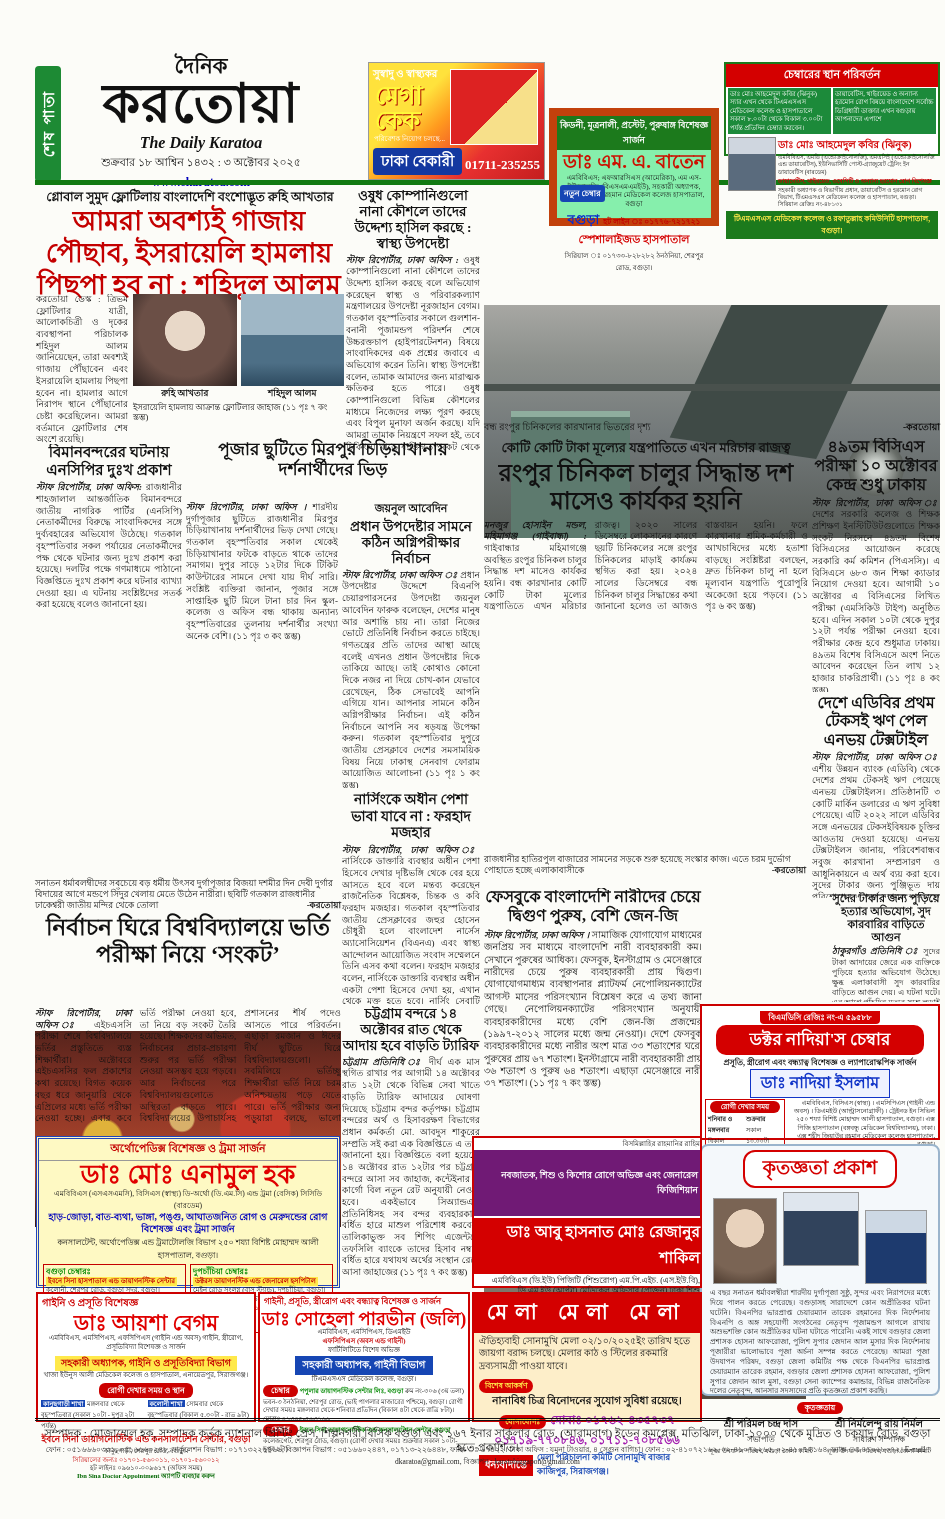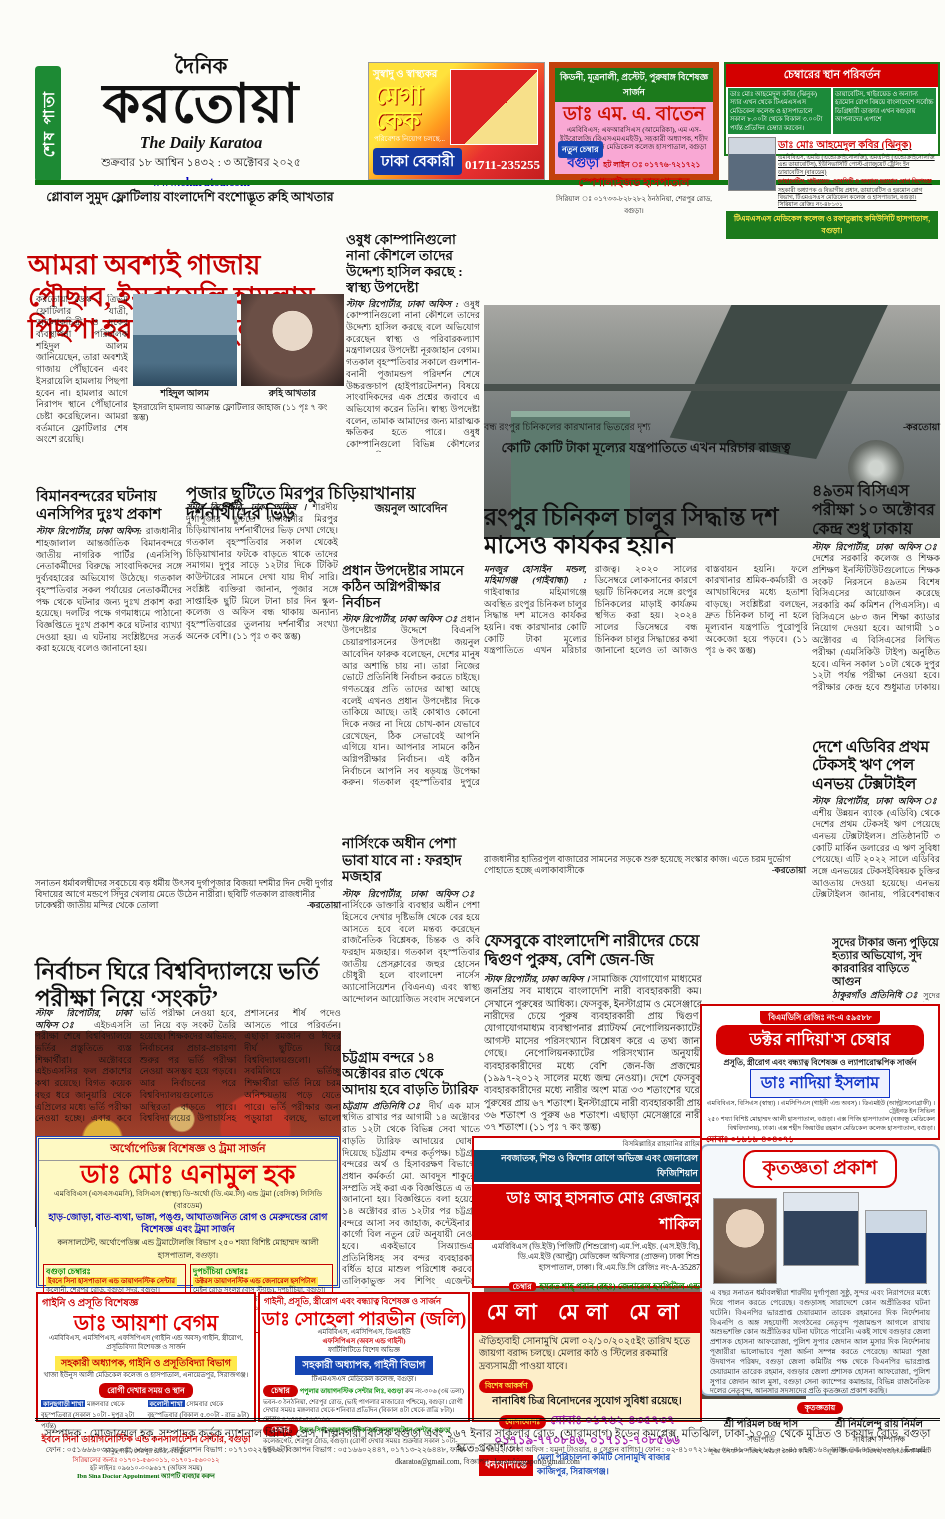--- a/index.html
+++ b/index.html
@@ -11,21 +11,21 @@
   .tab span{writing-mode:vertical-rl;transform:rotate(180deg);font-weight:bold;font-size:15px;letter-spacing:2px;}
   .mh{text-align:center;}
   .mh .t1{font-size:21px;font-weight:900;line-height:1;}
   .mh .t2{font-size:54px;font-weight:900;line-height:1.02;letter-spacing:1px;}
   .mh .t3{font-size:16px;font-weight:bold;font-style:italic;margin-top:2px;}
   .mh .t4{font-size:11px;margin-top:2px;}
   .mh .t5{font-size:12px;color:#0000bb;font-weight:bold;display:inline-block;padding:0 8px;}
   .ruleline{height:3px;background:#cc2222;flex:1;}
   .gbar{background:#127a12;}
   
-  .hl{font-weight:bold;line-height:1.18;margin-top:44px;}
+  .hl{font-weight:bold;text-align:center;line-height:1.18;}
   .red{color:#c40000;}
   .kick{font-weight:bold;text-align:center;}
   .byline{font-weight:bold;font-style:italic;}
   .bt{font-size:9px;line-height:1.3;text-align:justify;}
   .bt .byline{font-size:9px;}
   .cap{font-size:9.5px;line-height:1.25;}
   .credit{float:right;font-weight:bold;}
   
   .ph{overflow:hidden;position:relative;background:#888;}
   .ph-factory{background:linear-gradient(180deg,#a7a7a3 0%,#8b8f8b 25%,#73797a 55%,#565b57 100%);}
@@ -47,21 +47,21 @@
   .pcap{font-size:9px;font-weight:bold;text-align:center;}
   
   .adbox{border:1px solid #999;}
   .cake{background:linear-gradient(135deg,#ffe23c 0 30%,#ff9a1e 45%,#e83030 70%,#c41e1e 100%);text-align:center;position:relative;}
   .cake .tg{color:#fff;font-size:10px;font-weight:bold;text-align:left;padding:3px 4px 0;}
   .cake .mt{color:#fffa3a;font-size:25px;font-weight:900;line-height:1.0;text-align:left;padding-left:6px;text-shadow:1px 1px 0 #a00;}
   .cake .nt{color:#fff;font-size:7px;text-align:left;padding-left:5px;}
   .cake .br{position:absolute;left:4px;bottom:4px;background:#1438a0;color:#fff;font-size:15px;font-weight:900;padding:1px 8px;border-radius:4px;}
   .cake .pho{position:absolute;right:4px;bottom:6px;color:#fff;font-size:13px;font-weight:900;}
   .cake .img{position:absolute;right:6px;top:6px;width:86px;height:74px;background:linear-gradient(135deg,#d22 0 55%,#f7e08a 55% 100%);border:1px solid #fff;}
-  .baten{background:#f9a8d4;border:6px solid #c2410c;}
+  .baten{background:#86efac;border:8px solid #c2410c;margin-top:46px;}
   .baten .hd{background:#1c7a1c;color:#fff;font-size:9px;font-weight:bold;text-align:center;padding:2px 1px;}
   .baten .nm{color:#cc1100;font-size:19px;font-weight:900;text-align:center;line-height:1.05;margin:2px 0;}
   .baten .cr{font-size:7px;text-align:center;line-height:1.25;padding:0 4px;}
   .baten .badge{position:absolute;left:3px;bottom:16px;background:#1646b4;color:#fff;font-size:8px;font-weight:bold;padding:2px 4px;border-radius:3px;}
   .baten .h1x{color:#0a2ecc;font-weight:900;font-size:13px;}
   .baten .h2x{color:#d40000;font-weight:900;font-size:11px;}
   .baten .ft{font-size:7px;text-align:center;}
   .chm{border:2px solid #1c7a1c;background:#fff;}
   .chm .hd{background:#d40000;color:#fff;font-weight:bold;font-size:11px;text-align:center;padding:2px 0;}
   .chm .row{display:flex;}
@@ -89,21 +89,21 @@
   .gyn .cr{font-size:6.8px;line-height:1.3;}
   .gyn .po{background:#ffe94a;color:#c40000;font-weight:bold;font-size:9.5px;display:inline-block;padding:0 6px;}
   .gyn .band{background:#cc0000;color:#fff;font-size:8px;font-weight:bold;display:inline-block;padding:1px 8px;border-radius:6px;margin:1px 0;}
   .gyn .brrow{display:flex;gap:3px;font-size:6.5px;text-align:left;padding:0 3px;}
   .gyn .brl{background:#1646b4;color:#fff;font-weight:bold;padding:0 2px;height:10px;}
   .gyn .ctr{color:#cc0000;font-weight:bold;font-size:9px;}
   .gyn .sm{font-size:6.5px;line-height:1.25;}
   .soh .po2{background:#1646b4;color:#fff;font-weight:bold;font-size:10px;display:inline-block;padding:1px 8px;}
   .shak{border:2px solid #cc0000;background:#fff;text-align:right;}
   .shak .bis{font-size:7px;}
-  .shak .sub{background:#0c4a6e;color:#fff;font-size:9px;font-weight:bold;padding:1px 2px;}
+  .shak .sub{background:#701a75;color:#fff;font-size:9px;font-weight:bold;padding:18px 2px;}
   .shak .nm{background:#d40000;color:#fff;font-size:15.5px;font-weight:900;padding:2px 0;margin:2px 0;}
   .shak .cr{font-size:8px;line-height:1.3;padding-left:7px;}
   .shak .ch{color:#008800;font-weight:bold;font-size:8.5px;}
   .shak .chl{background:#d40000;color:#fff;font-size:8px;font-weight:bold;padding:0 4px;border-radius:3px;}
   .shak .ser{color:#c40000;font-weight:bold;font-size:9px;}
   .mela{border:2px solid #cc0000;background:#fdeec9;text-align:center;}
   .mela .ti{background:#d40000;color:#fff;font-size:21px;font-weight:900;letter-spacing:8px;padding:2px 0;}
   .mela .bd{font-size:9.5px;text-align:left;padding:2px 5px;line-height:1.3;}
   .mela .bdg{background:#d40000;color:#ffe94a;font-size:7.5px;font-weight:bold;border-radius:8px;padding:1px 6px;display:inline-block;}
   .mela .ln{font-size:10.5px;font-weight:bold;}
@@ -180,43 +180,43 @@
   </div>
 
   <div class="abs chm" style="left:724px;top:62px;width:216px;height:94px;">
     <div class="hd">চেম্বারের স্থান পরিবর্তন</div>
     <div class="row" style="gap:2px;padding:1px 2px;">
       <div class="gbox">ডাঃ মোঃ আহমেদুল কবির (ঝিনুক) স্যার এখন থেকে টিএমএসএস মেডিকেল কলেজ ও হাসপাতালে সকাল ৮.০০টা থেকে বিকাল ৩.০০টা পর্যন্ত প্রতিদিন চেম্বার করবেন।</div>
       <div class="gbox">ডায়াবেটিস, থাইরয়েড ও অন্যান্য হরমোন রোগ বিষয়ে বাংলাদেশে সর্বোচ্চ ডিগ্রিধারী ডাক্তার এখন বগুড়ায় আপনাদের এপাশে</div>
     </div>
     <div class="mid">
       <div class="foto"></div>
-      <div style="flex:1;padding-left:2px;text-decoration:underline;">
+      <div style="flex:1;padding-left:2px;">
         <div class="nm">ডাঃ মোঃ আহমেদুল কবির (ঝিনুক)</div>
         <div class="cr">এমবিবিএস, এমডি (এন্ডোক্রাইনোলজি), এমএসিই (এন্ডোক্রাইনোলজি এন্ড ডায়াবেটিস), ইউনিভার্সিটি পোস্ট-গ্র্যাজুয়েট ট্রেনিং ইন ডায়াবেটিস (বারডেম)</div>
         <div class="sp">ডায়াবেটিস, থাইরয়েড, ওবেসিটি ও অন্যান্য হরমোন রোগ বিশেষজ্ঞ</div>
         <div class="cr">সহকারী অধ্যাপক ও বিভাগীয় প্রধান, ডায়াবেটিস ও হরমোন রোগ বিভাগ, টিএমএসএস মেডিকেল কলেজ ও হাসপাতাল, বগুড়া। সিরিয়াল রেজিঃ নং-৪৮১৩১</div>
       </div>
     </div>
     <div class="ft">টিএমএসএস মেডিকেল কলেজ ও রফাতুল্লাহ কমিউনিটি হাসপাতাল, বগুড়া।</div>
   </div>
 
   <div class="abs kick" style="left:38px;top:188px;width:304px;font-size:12.5px;">গ্লোবাল সুমুদ ফ্লোটিলায় বাংলাদেশি বংশোদ্ভূত রুহি আখতার</div>
   <div class="abs hl red" style="left:28px;top:206px;width:322px;font-size:27px;">আমরা অবশ্যই গাজায় পৌছাব, ইসরায়েলি হামলায় পিছপা হব না : শহিদুল আলম</div>
   <div class="abs" style="left:36px;top:294px;width:308px;height:150px;display:flex;gap:5px;">
     <div class="bt" style="flex:0 0 92px;overflow:hidden;">করতোয়া ডেস্ক : ত্রিভম ফ্লোটিলার যাত্রী, আলোকচিত্রী ও দৃকের ব্যবস্থাপনা পরিচালক শহিদুল আলম জানিয়েছেন, তারা অবশ্যই গাজায় পৌঁছাবেন এবং ইসরায়েলি হামলায় পিছপা হবেন না। হামলার আগে নিরাপদ স্থানে পৌঁছানোর চেষ্টা করেছিলেন। আমরা বর্তমানে ফ্লোটিলার শেষ অংশে রয়েছি।</div>
     <div style="flex:1;">
       <div style="display:flex;gap:4px;">
         <div style="flex:1;">
+          <div class="ph ph-hijab" style="height:92px;"></div>
+          <div class="pcap">রুহি আখতার</div>
+        </div>
+        <div style="flex:1;">
           <div class="ph ph-boat" style="height:92px;"></div>
           <div class="pcap">শহিদুল আলম</div>
-        </div>
-        <div style="flex:1;">
-          <div class="ph ph-hijab" style="height:92px;"></div>
-          <div class="pcap">রুহি আখতার</div>
         </div>
       </div>
       <div class="cap" style="font-size:8.3px;margin-top:2px;">ইসরায়েলি হামলায় আক্রান্ত ফ্লোটিলার জাহাজ (১১ পৃঃ ৭ কং স্তম্ভ)</div>
     </div>
   </div>
 
   <div class="abs" style="left:346px;top:188px;width:134px;height:264px;overflow:hidden;">
     <div class="hl" style="font-size:13.5px;">ওষুধ কোম্পানিগুলো নানা কৌশলে তাদের উদ্দেশ্য হাসিল করছে : স্বাস্থ্য উপদেষ্টা</div>
     <div class="bt" style="margin-top:3px;"><span class="byline">স্টাফ রিপোর্টার, ঢাকা অফিস :</span> <span>ওষুধ কোম্পানিগুলো নানা কৌশলে তাদের উদ্দেশ্য হাসিল করছে বলে অভিযোগ করেছেন স্বাস্থ্য ও পরিবারকল্যাণ মন্ত্রণালয়ের উপদেষ্টা নূরজাহান বেগম। গতকাল বৃহস্পতিবার সকালে গুলশান-বনানী পূজামন্ডপ পরিদর্শন শেষে উচ্চরক্তচাপ (হাইপারটেনশন) বিষয়ে সাংবাদিকদের এক প্রশ্নের জবাবে এ অভিযোগ করেন তিনি। স্বাস্থ্য উপদেষ্টা বলেন, তামাক আমাদের জন্য মারাত্মক ক্ষতিকর হতে পারে। ওষুধ কোম্পানিগুলো বিভিন্ন কৌশলের মাধ্যমে নিজেদের লক্ষ্য পূরণ করছে এবং বিপুল মুনাফা অর্জন করছে। যদি আমরা তামাক নিয়ন্ত্রণে সফল হই, তবে চিকিৎসা খাতে ব্যক্তিগত পকেট থেকে যে ৭১ শতাংশ ব্যয় হয়, তা উল্লেখযোগ্যভাবে কমে আসবে।</span></div>
   </div>
@@ -290,20 +290,27 @@
     <div class="hl" style="font-size:11px;">সুদের টাকার জন্য পুড়িয়ে হত্যার অভিযোগ, সুদ কারবারির বাড়িতে আগুন</div>
     <div class="bt" style="font-size:7.8px;margin-top:2px;"><span class="byline">ঠাকুরগাঁও প্রতিনিধি ঃ</span> <span>সুদের টাকা আদায়ের জেরে এক ব্যক্তিকে পুড়িয়ে হত্যার অভিযোগ উঠেছে। ক্ষুব্ধ এলাকাবাসী সুদ কারবারির বাড়িতে আগুন দেয়। এ ঘটনা ঘটে। এর আগে পাঁচদিন মৃত্যুর সঙ্গে লড়াই করে বুধবার দুপুরে রাজধানীর (১১ পৃঃ ৩ কং স্তম্ভ)</span></div>
   </div>
 
   <div class="abs nad" style="left:700px;top:1004px;width:240px;height:136px;">
     <div class="reg">বিএমডিসি রেজিঃ নং-এ ৫৯৫৮৮</div>
     <div class="ti">ডক্টর নাদিয়া'স চেম্বার</div>
     <div class="sub">প্রসূতি, স্ত্রীরোগ এবং বন্ধ্যাত্ব বিশেষজ্ঞ ও ল্যাপারোস্কপিক সার্জন</div>
     <div><span class="nm">ডাঃ নাদিয়া ইসলাম</span></div>
     <div class="cols">
+      <div class="sch">
+        <div class="scht">রোগী দেখার সময়</div>
+        <div style="display:flex;gap:2px;padding:0 2px;">
+          <div style="flex:1;"><b>শনিবার ও মঙ্গলবার</b> <span>বিকাল ৪.০০টা থেকে রাত ৮.০০ পর্যন্ত</span></div>
+          <div style="flex:1;"><b>শুক্রবার</b> <span>সকাল ১০.০০টা থেকে দুপুর ১.০০টা পর্যন্ত</span></div>
+        </div>
+      </div>
       <div class="cr">
         <div>এমবিবিএস, বিসিএস (স্বাস্থ্য) । এমসিপিএস (গাইনী এন্ড অবস) । ডিএমইউ (আল্ট্রাসনোগ্রাফী) । ট্রেইনড ইন সিভিল</div>
         <div>২৫০ শয্যা বিশিষ্ট মোহাম্মদ আলী হাসপাতাল, বগুড়া। এক্স পিজি হাসপাতাল (বঙ্গবন্ধু মেডিকেল বিশ্ববিদ্যালয়), ঢাকা। এক্স শহীদ জিয়াউর রহমান মেডিকেল কলেজ হাসপাতাল, বগুড়া।</div>
       </div>
     </div>
     <div class="mob">মোবাঃ ০১৯১৯-৪০৪০৭১</div>
     <div class="addr">বকশি বাজার মোড়, মালতিনগর, বগুড়া।</div>
   </div>
 
   <div class="abs grat" style="left:700px;top:1144px;width:240px;height:252px;">

